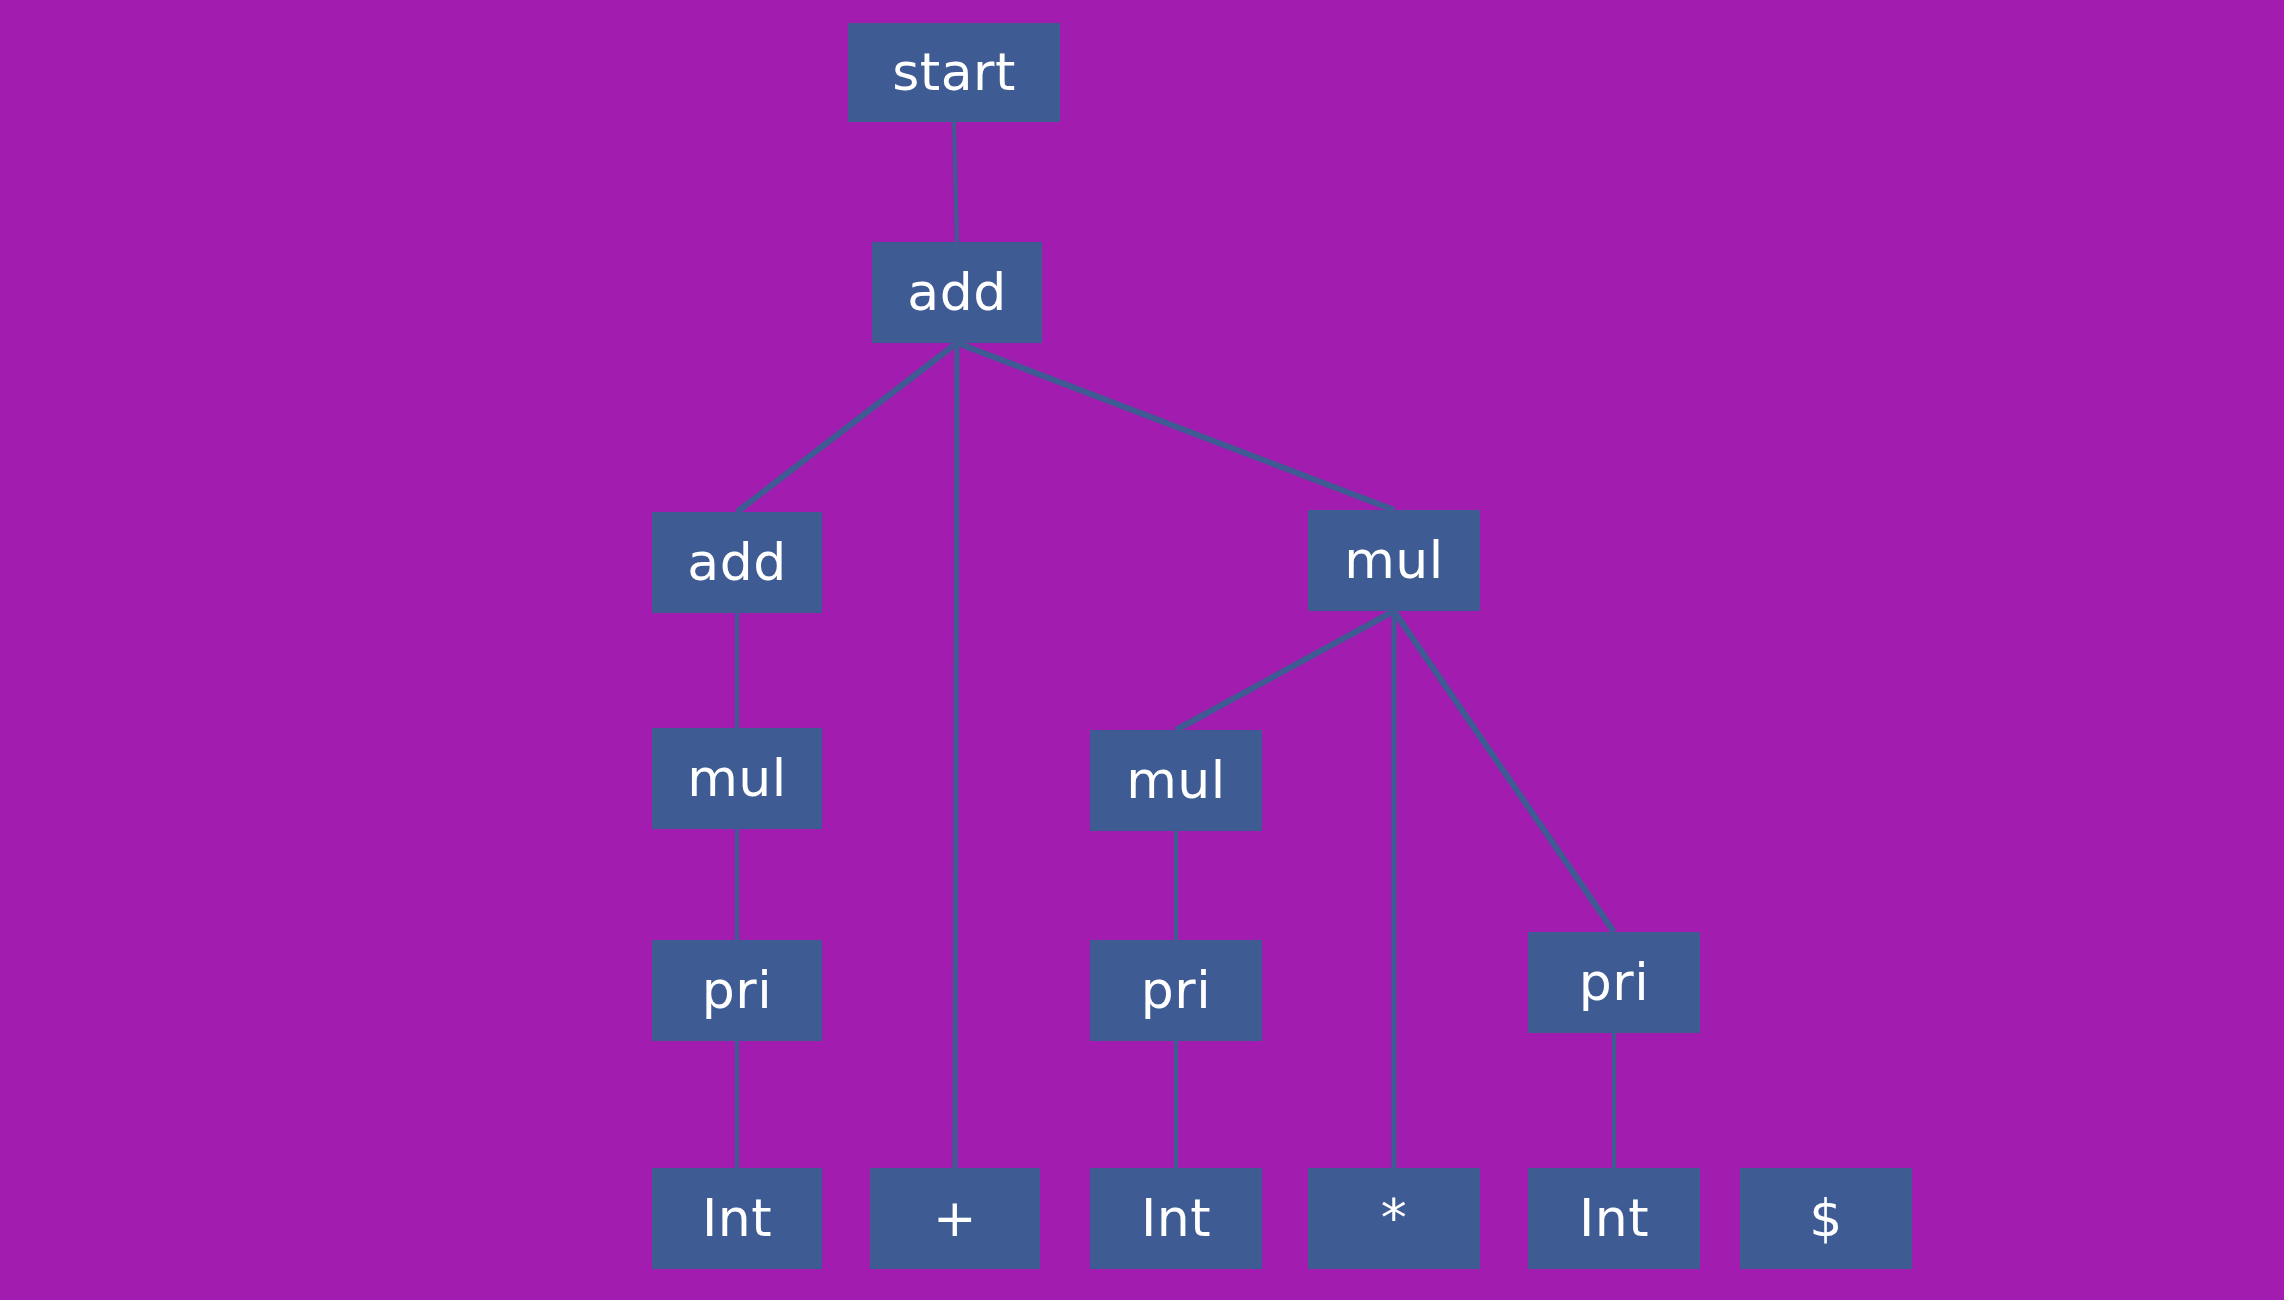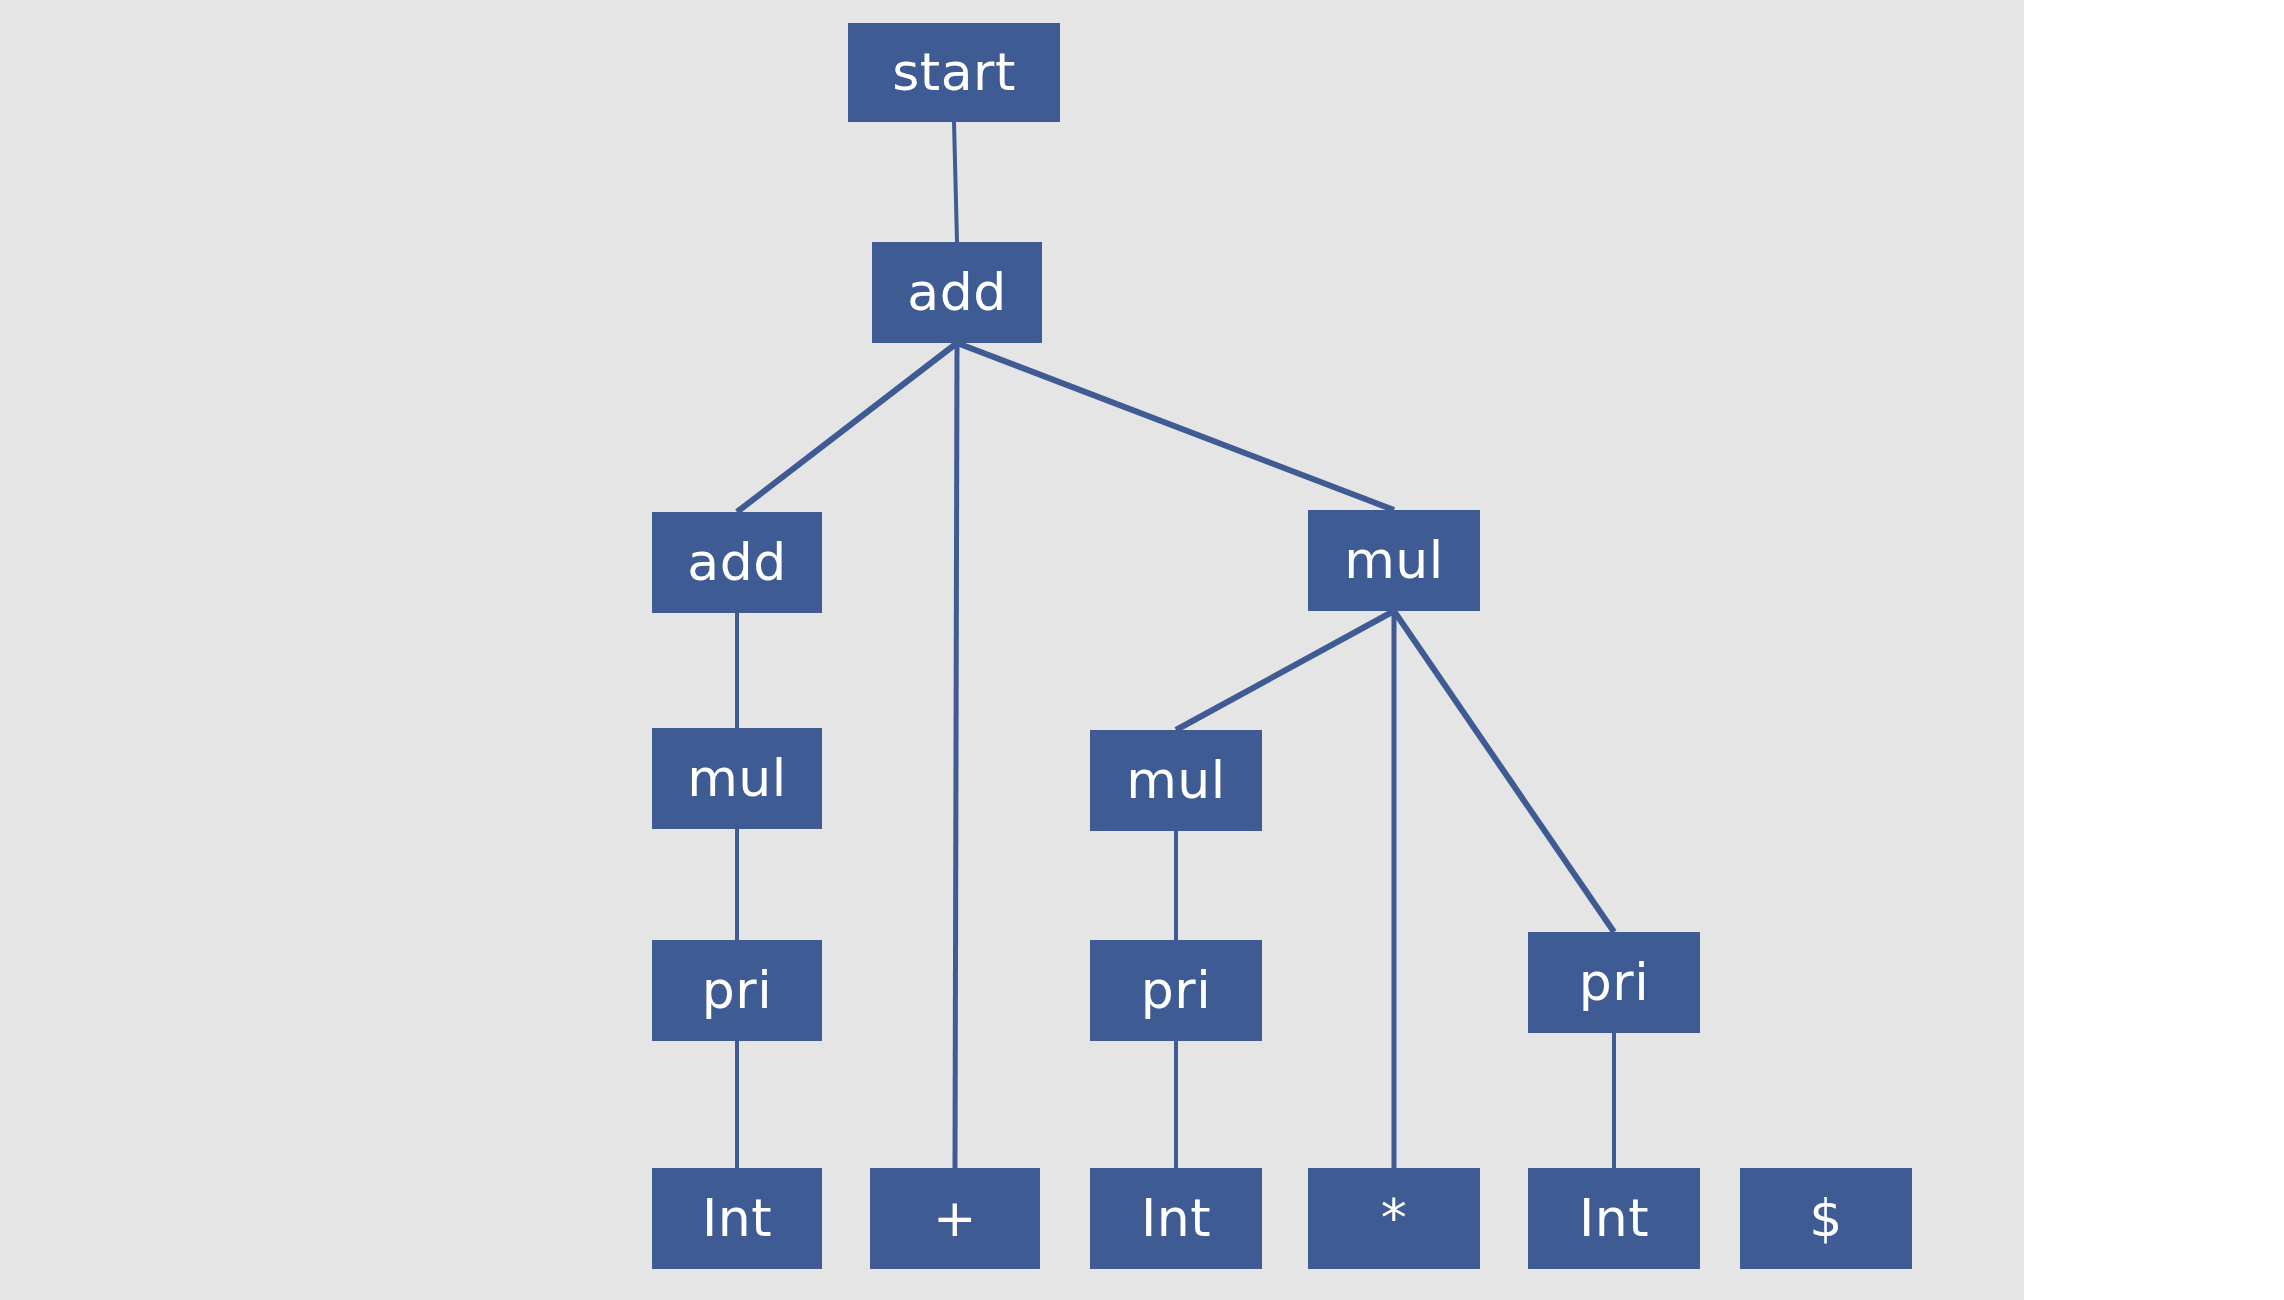--- a/index.html
+++ b/index.html
@@ -8,23 +8,23 @@
     background: #ffffff;
   }
   body {
     width: 2284px;
     height: 1300px;
     font-family: "DejaVu Sans", sans-serif;
     overflow: hidden;
   }
   #tree-canvas {
     position: relative;
-    width: 2024px;
+    width: 2284px;
     height: 1300px;
-    background: #e5e5e5;
+    background: #a21caf;
   }
   #edge-layer {
     position: absolute;
     left: 0;
     top: 0;
     width: 2284px;
     height: 1300px;
     pointer-events: none;
   }
   .tree-node {

